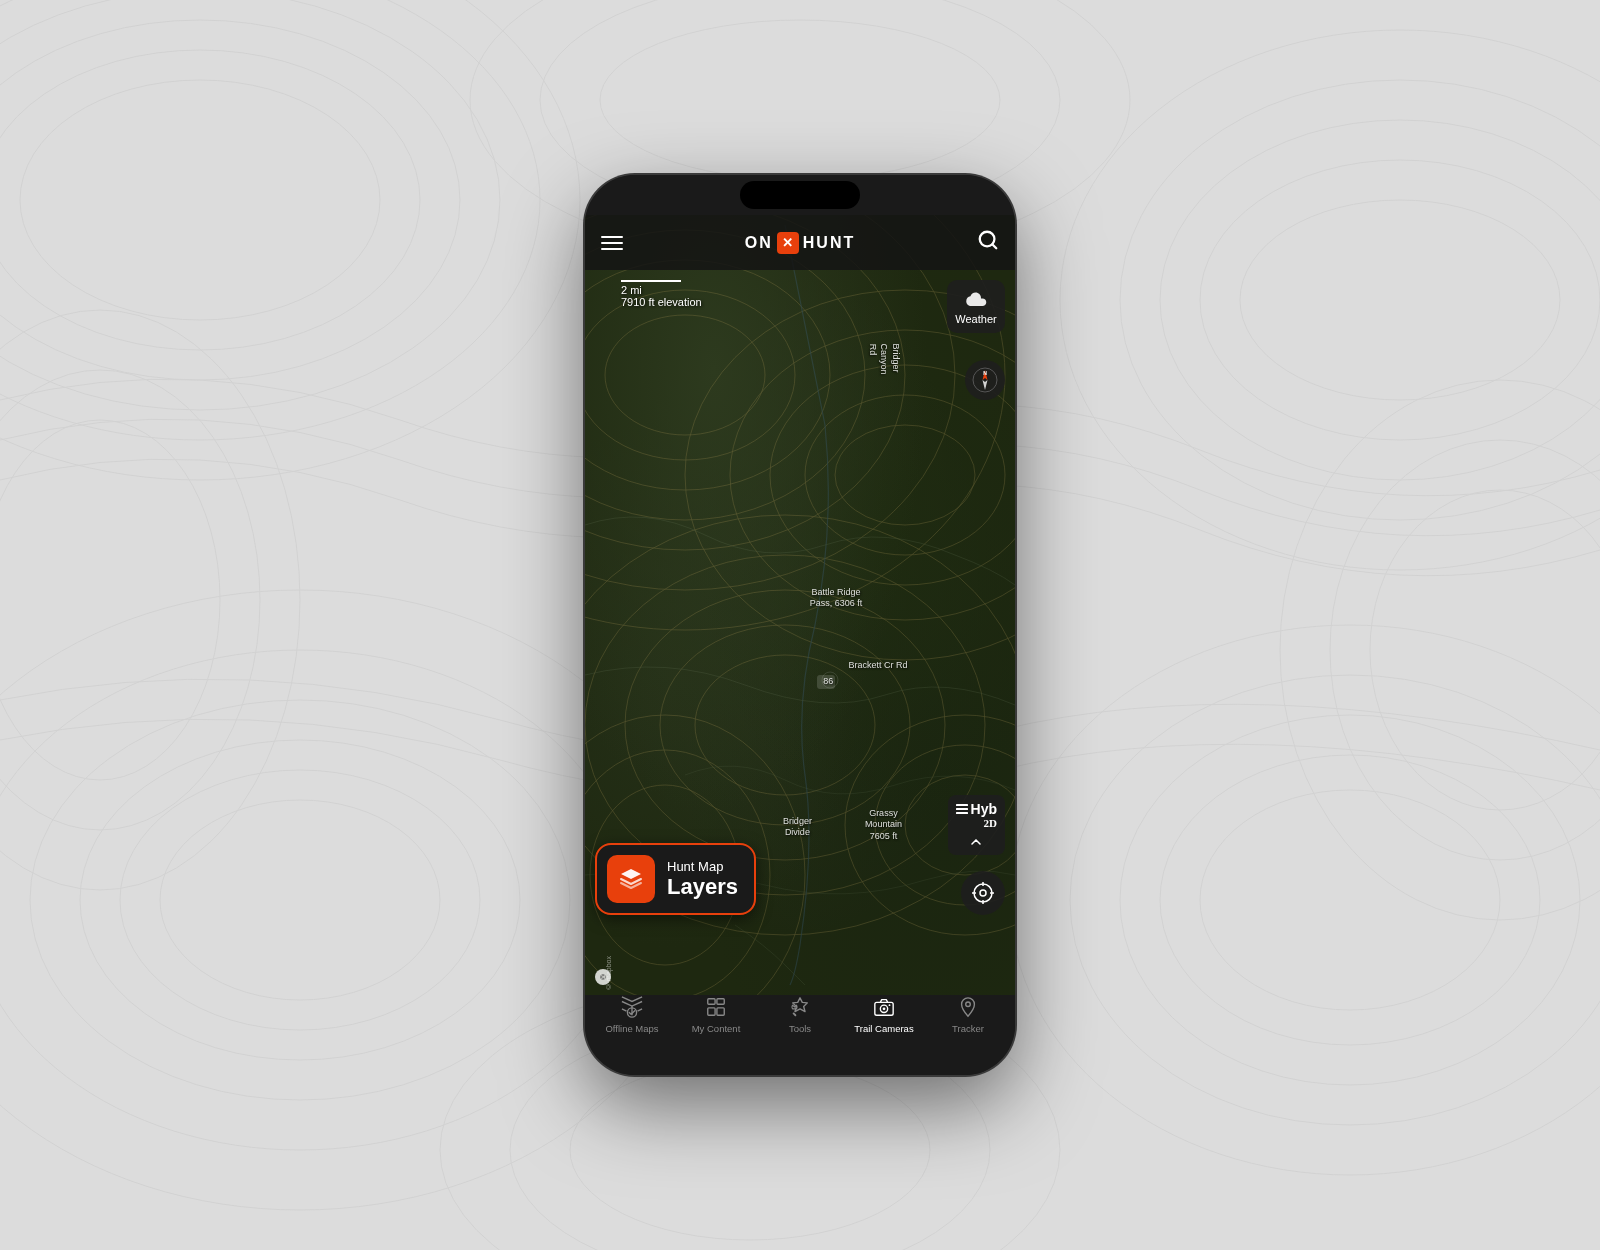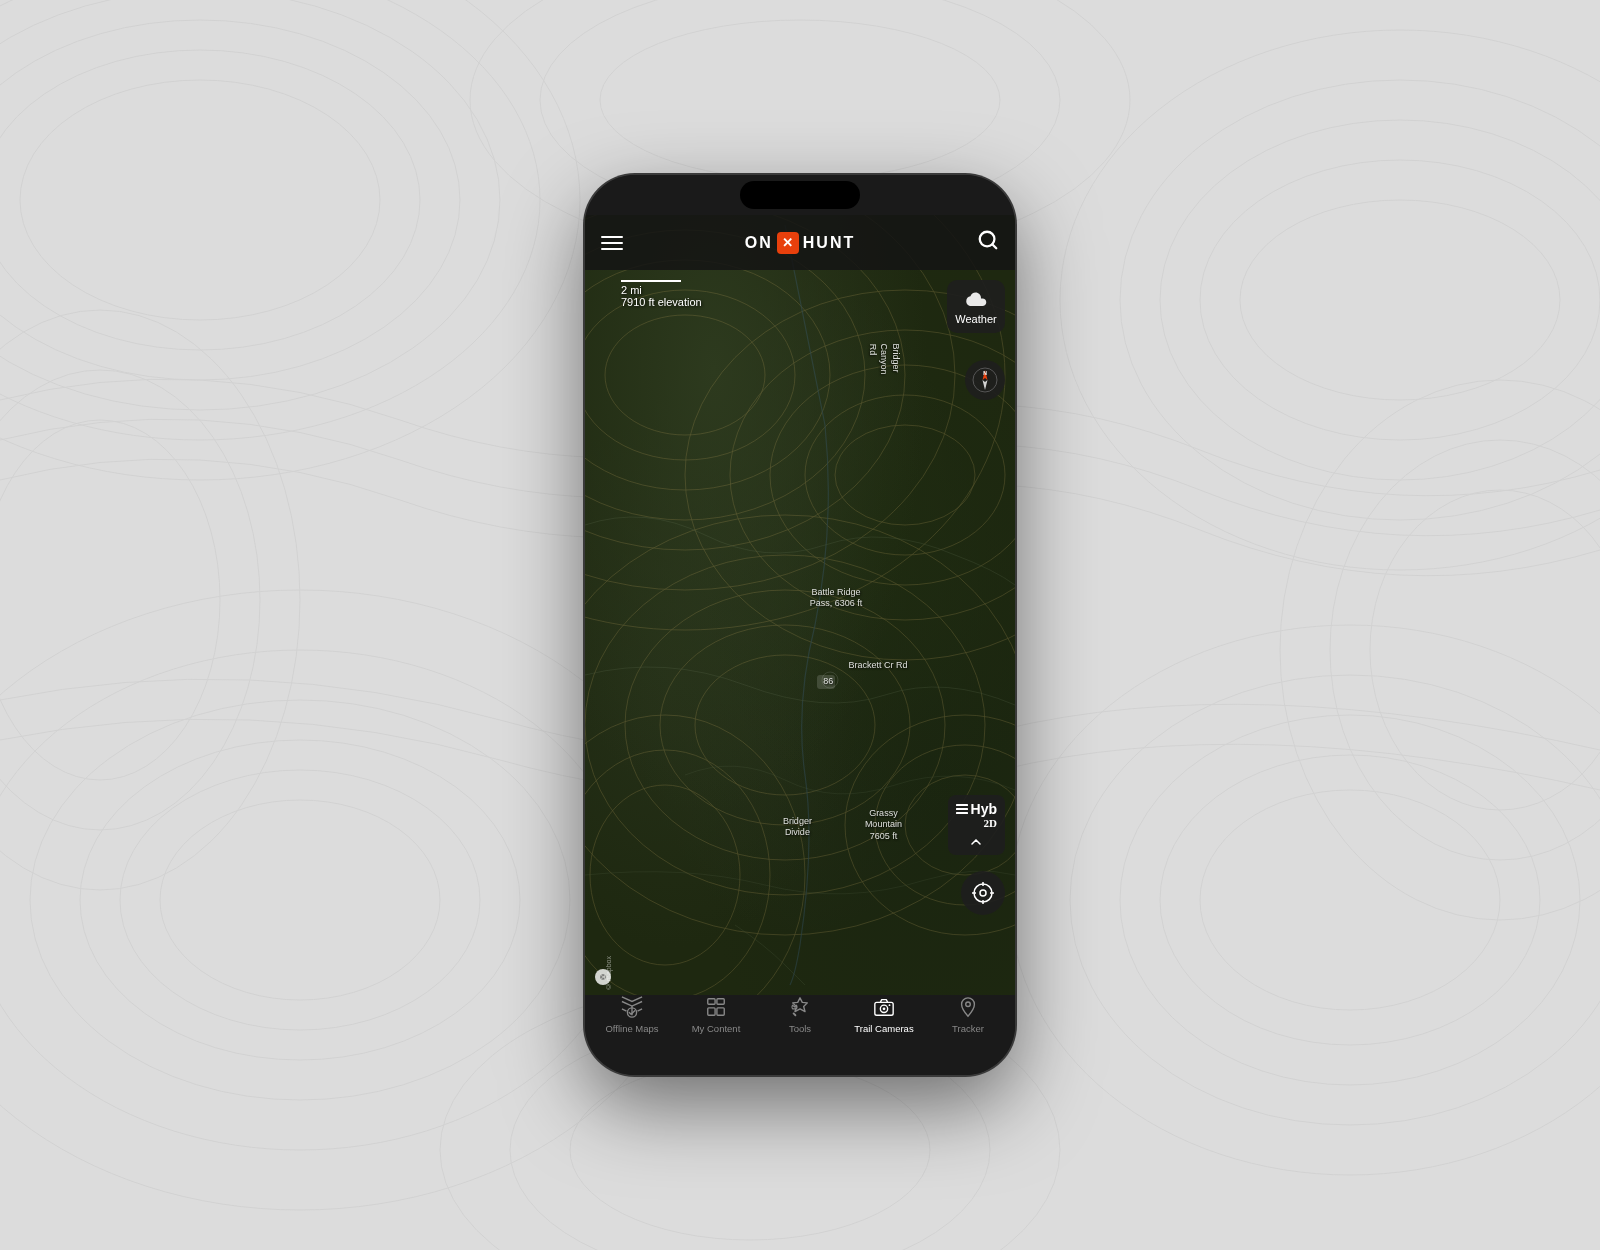--- a/index.html
+++ b/index.html
@@ -608,20 +608,34 @@
       <svg width="24" height="24" viewBox="0 0 24 24" fill="none" xmlns="http://www.w3.org/2000/svg">
         <circle cx="12" cy="12" r="9" stroke="white" stroke-width="1.5"></circle>
         <circle cx="12" cy="12" r="3" stroke="white" stroke-width="1.5"></circle>
         <line x1="12" y1="1" x2="12" y2="5" stroke="white" stroke-width="1.5"></line>
         <line x1="12" y1="19" x2="12" y2="23" stroke="white" stroke-width="1.5"></line>
         <line x1="1" y1="12" x2="5" y2="12" stroke="white" stroke-width="1.5"></line>
         <line x1="19" y1="12" x2="23" y2="12" stroke="white" stroke-width="1.5"></line>
       </svg>
     </div>
 
+    <div class="hunt-map-layers-btn">
+      <div class="layers-icon-bg">
+        <svg width="28" height="28" viewBox="0 0 28 28" fill="none" xmlns="http://www.w3.org/2000/svg">
+
+          <path d="M14 4 L24 9 L14 14 L4 9 Z" fill="white" opacity="0.95"></path>
+          <path d="M4 14 L14 19 L24 14" stroke="white" stroke-width="2" fill="none" stroke-linecap="round" stroke-linejoin="round" opacity="0.8"></path>
+          <path d="M4 18 L14 23 L24 18" stroke="white" stroke-width="2" fill="none" stroke-linecap="round" stroke-linejoin="round" opacity="0.6"></path>
+        </svg>
+      </div>
+      <div class="layers-text-container">
+        <span class="hunt-map-text">Hunt Map</span>
+        <span class="layers-text">Layers</span>
+      </div>
+    </div>
 
   </div>
 
   <div class="bottom-nav">
 
     <div class="nav-item">
       <div class="nav-icon">
         <svg width="22" height="22" viewBox="0 0 24 24" fill="none" xmlns="http://www.w3.org/2000/svg">
           <path d="M1 1l11 5 11-5" stroke="#888" stroke-width="1.5" fill="none"></path>
           <path d="M1 6l11 5 11-5" stroke="#888" stroke-width="1.5" fill="none"></path>

